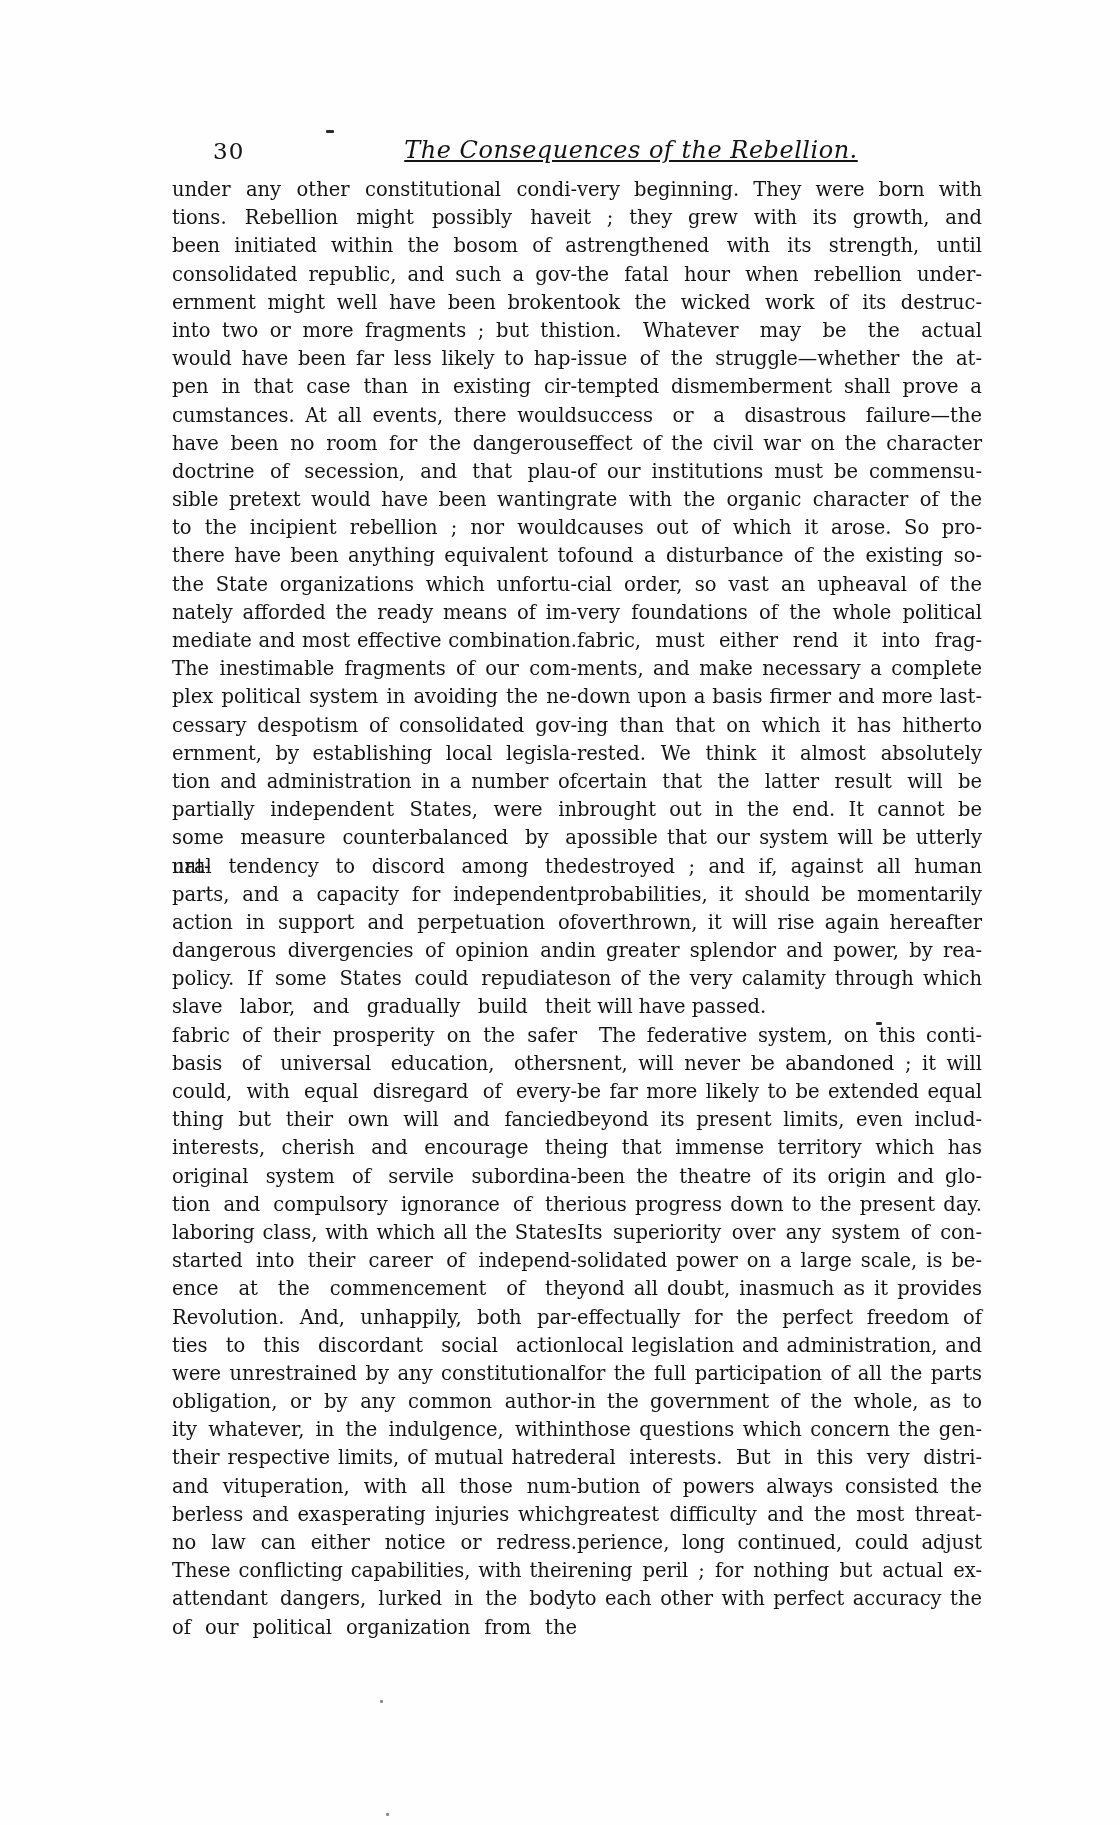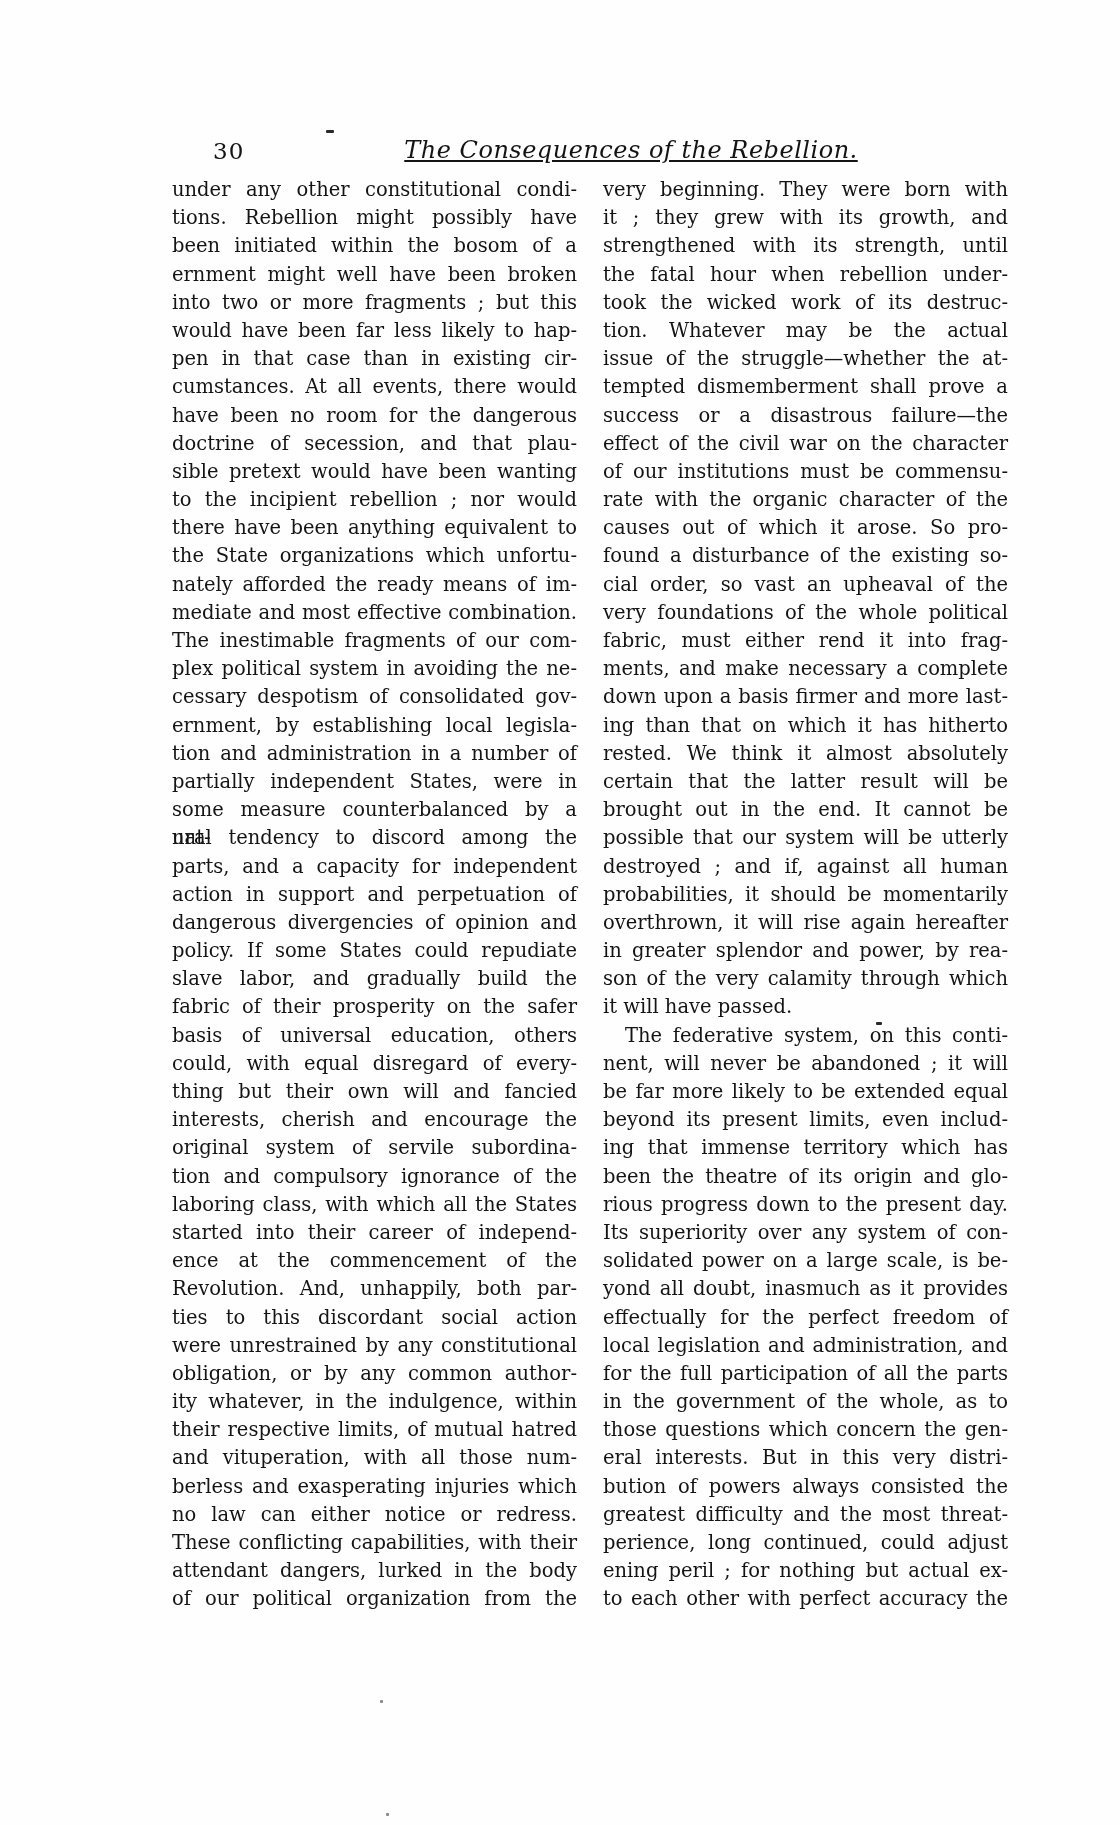--- a/index.html
+++ b/index.html
@@ -38,21 +38,20 @@
     letter-spacing: 0.5px;
     white-space: nowrap;
     text-decoration: underline;
   }
   .columns {
     position: absolute;
     top: 176px;
     left: 172px;
     width: 836px;
     display: flex;
-    gap: 26px;
   }
   .col {
     width: 405px;
     flex: 0 0 405px;
   }
   .line {
     height: 28.2px;
     line-height: 28.2px;
     font-size: 19.5px;
     text-align: justify;
@@ -79,20 +78,21 @@
 <div class="page">
   <div class="header">
     <span class="pagenum">30</span>
     <span class="title">The Consequences of the Rebellion.</span>
   </div>
   <div class="columns">
     <div class="col" id="col-left">
         <div class="line">under any other constitutional condi-</div>
         <div class="line">tions.  Rebellion might possibly have</div>
         <div class="line">been initiated within the bosom of a</div>
+        <div class="line">consolidated republic, and such a gov-</div>
         <div class="line">ernment might well have been broken</div>
         <div class="line">into two or more fragments ; but this</div>
         <div class="line">would have been far less likely to hap-</div>
         <div class="line">pen in that case than in existing cir-</div>
         <div class="line">cumstances.  At all events, there would</div>
         <div class="line">have been no room for the dangerous</div>
         <div class="line">doctrine of secession, and that plau-</div>
         <div class="line">sible pretext would have been wanting</div>
         <div class="line">to the incipient rebellion ; nor would</div>
         <div class="line">there have been anything equivalent to</div>

